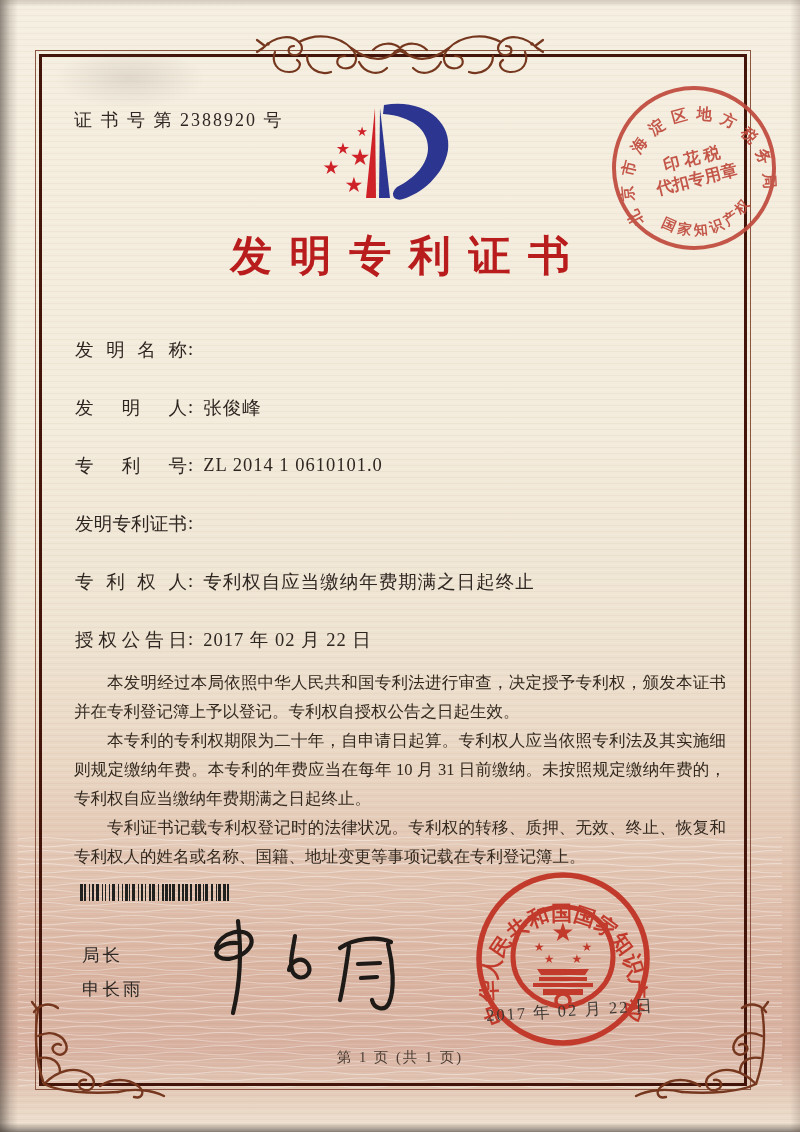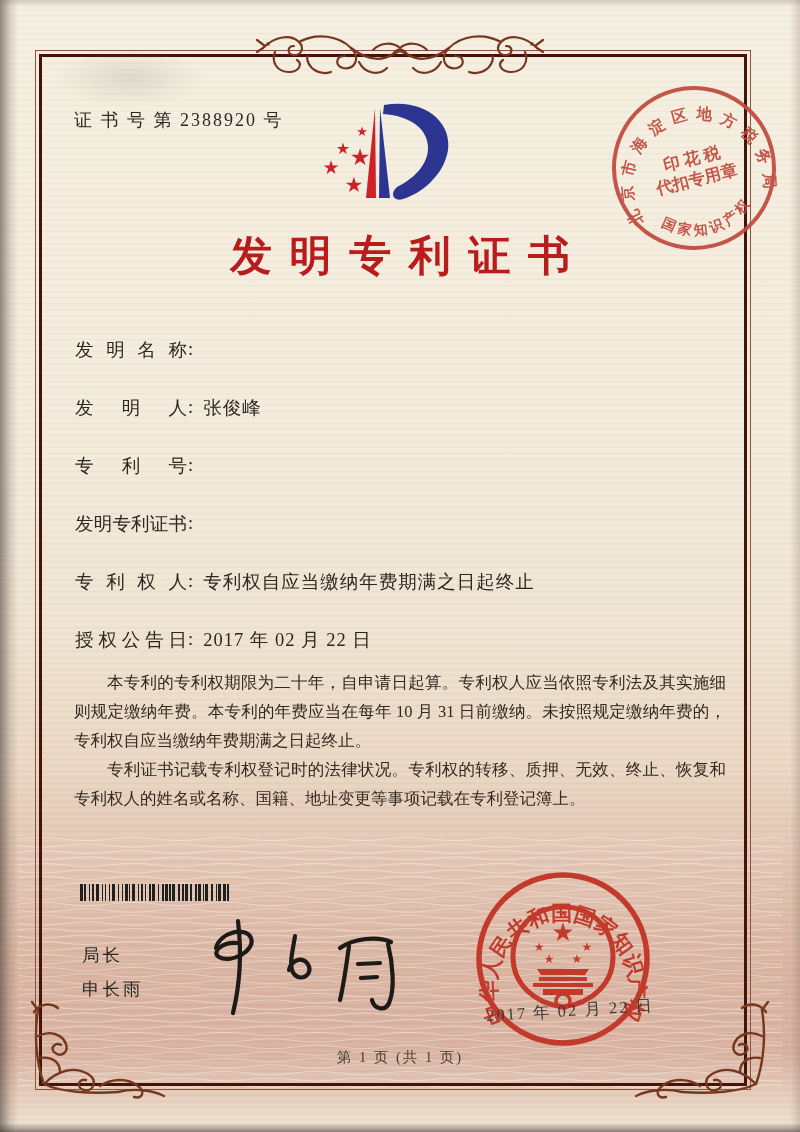--- a/index.html
+++ b/index.html
@@ -208,38 +208,40 @@
       <span class="fcolon">:</span>
   </div>
   <div class="frow gap1">
     <span class="flabel">发明人</span>
       <span class="fcolon">:</span>
     <span class="fvalue">张俊峰</span>
   </div>
   <div class="frow">
     <span class="flabel">专利号</span>
       <span class="fcolon">:</span>
+    <span class="fvalue">ZL 2014 1 0610101.0</span>
   </div>
   <div class="frow">
     <span class="flabel">发明专利证书</span>
       <span class="fcolon">:</span>
   </div>
   <div class="frow">
     <span class="flabel">专利权人</span>
       <span class="fcolon">:</span>
     <span class="fvalue">专利权自应当缴纳年费期满之日起终止</span>
   </div>
   <div class="frow">
     <span class="flabel">授权公告日</span>
       <span class="fcolon">:</span>
     <span class="fvalue">2017 年 02 月 22 日</span>
   </div>
 </div>
 
 <div class="bodytext">
+  <p>本发明经过本局依照中华人民共和国专利法进行审查，决定授予专利权，颁发本证书并在专利登记簿上予以登记。专利权自授权公告之日起生效。</p>
   <p>本专利的专利权期限为二十年，自申请日起算。专利权人应当依照专利法及其实施细则规定缴纳年费。本专利的年费应当在每年 10 月 31 日前缴纳。未按照规定缴纳年费的，专利权自应当缴纳年费期满之日起终止。</p>
   <p>专利证书记载专利权登记时的法律状况。专利权的转移、质押、无效、终止、恢复和专利权人的姓名或名称、国籍、地址变更等事项记载在专利登记簿上。</p>
 </div>
 
 <div class="barcode" id="barcode">
     <i class="b" style="width:2.9px"></i>
     <i class="" style="width:1.45px"></i>
     <i class="b" style="width:1.45px"></i>
     <i class="" style="width:2.9px"></i>
     <i class="b" style="width:1.45px"></i>

